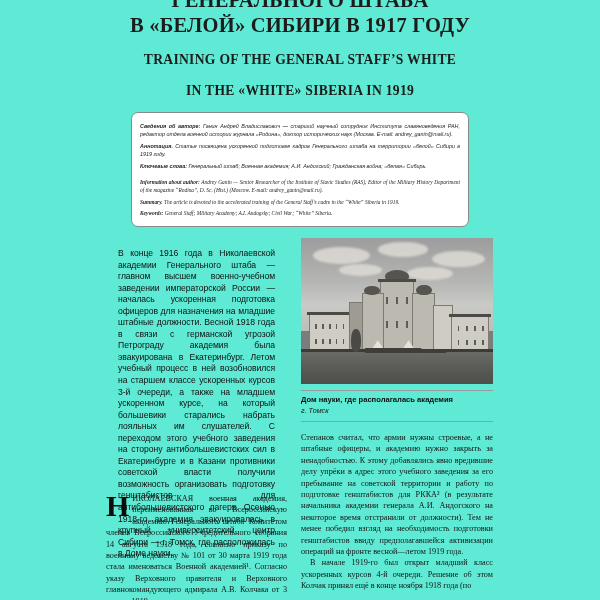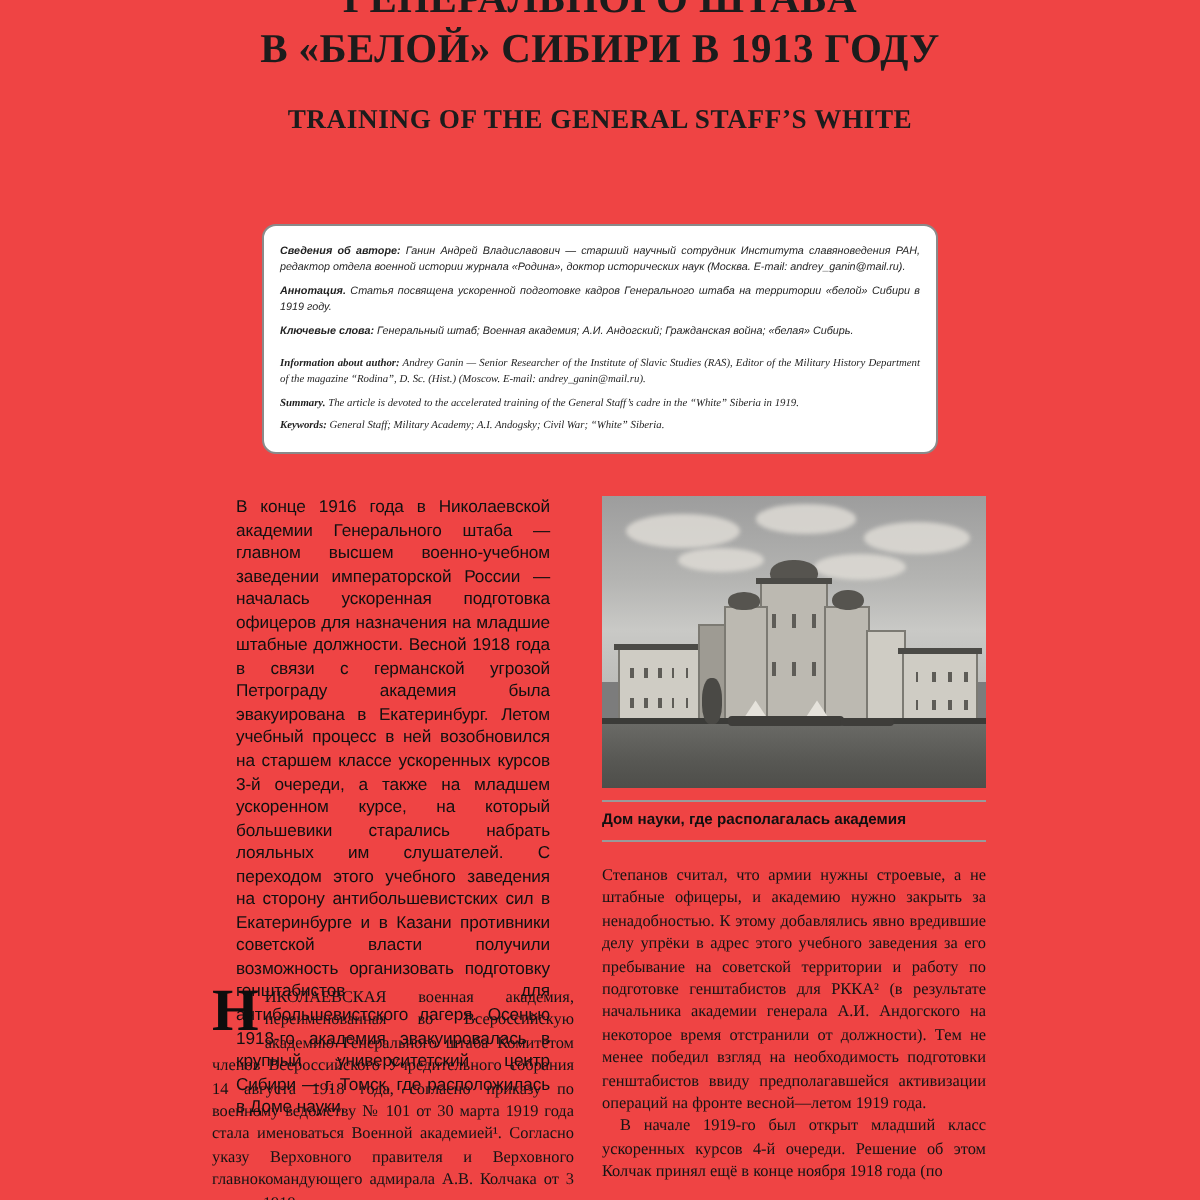--- a/index.html
+++ b/index.html
@@ -14,21 +14,21 @@
     font-family: "Liberation Sans", sans-serif;
     color: #1a1a1a;
     position: relative;
   }
 
   .page {
     position: absolute;
     left: 0; top: 0;
     width: 600px;
     height: 600px;
-    background: #ef4444;
+    background: #5eead4;
   }
 
   
   .title-block {
     position: absolute;
     left: 0;
     top: -12px;
     width: 600px;
     text-align: center;
   }
@@ -127,21 +127,21 @@
     line-height: 24px;
     padding: 1px 2px 0 0;
     margin: 0 1px 0 0;
     color: #0d0d0d;
   }
 
   
   .figure {
     position: absolute;
     left: 301px;
-    top: 248px;
+    top: 238px;
     width: 192px;
     border-radius: 13px;
   }
   .photo {
     width: 192px;
     height: 146px;
     display: block;
     background: #7c7c7c;
     position: relative;
     overflow: hidden;
@@ -247,22 +247,23 @@
   }
   .right-body .body-p + .body-p { text-indent: 9px; }
 </style>
 </head>
 <body>
 
 <div class="page">
 
   <div class="title-block">
     <div class="title-ru">ГЕНЕРАЛЬНОГО ШТАБА</div>
-    <div class="title-ru">В «БЕЛОЙ» СИБИРИ В 1913 ГОДУ</div>
+    <div class="title-ru">В «БЕЛОЙ» СИБИРИ В 1917 ГОДУ</div>
     <div class="title-en">TRAINING OF THE GENERAL STAFF’S WHITE</div>
+    <div class="title-en">IN THE «WHITE» SIBERIA IN 1919</div>
   </div>
 
   <div class="info-box">
 
     <p class="info-p">
       <span class="lead">Сведения об авторе:</span><span> Ганин Андрей Владиславович — старший научный сотрудник Института славяноведения РАН, редактор отдела военной истории журнала «Родина», доктор исторических наук (Москва. E-mail: andrey_ganin@mail.ru).</span>
     </p>
 
     <p class="info-p">
       <span class="lead">Аннотация.</span><span> Статья посвящена ускоренной подготовке кадров Генерального штаба на территории «белой» Сибири в 1919 году.</span>
@@ -364,20 +365,21 @@
       <div class="lawn-edge"></div>
       <div class="ground"></div>
 
       <div class="crowd" style="left:33%;top:75%;width:30%;height:4%;"></div>
       <div class="crowd" style="left:62%;top:76%;width:14%;height:3%;"></div>
       <div class="tree" style="left:26%;top:62%;width:5%;height:16%;"></div>
     </div>
 
     <div class="cap-rule-top"></div>
     <div class="cap-title">Дом науки, где располагалась академия</div>
+    <div class="cap-sub">г. Томск</div>
     <div class="cap-rule-bottom"></div>
   </div>
 
   <div class="right-body">
     <p class="body-p">Степанов считал, что армии нужны строевые, а не штабные офицеры, и академию нужно закрыть за ненадобностью. К этому добавлялись явно вредившие делу упрёки в адрес этого учебного заведения за его пребывание на советской территории и работу по подготовке генштабистов для РККА² (в результате начальника академии генерала А.И. Андогского на некоторое время отстранили от должности). Тем не менее победил взгляд на необходимость подготовки генштабистов ввиду предполагавшейся активизации операций на фронте весной—летом 1919 года.</p>
     <p class="body-p">В начале 1919-го был открыт младший класс ускоренных курсов 4-й очереди. Решение об этом Колчак принял ещё в конце ноября 1918 года (по</p>
   </div>
 
 </div>
 

